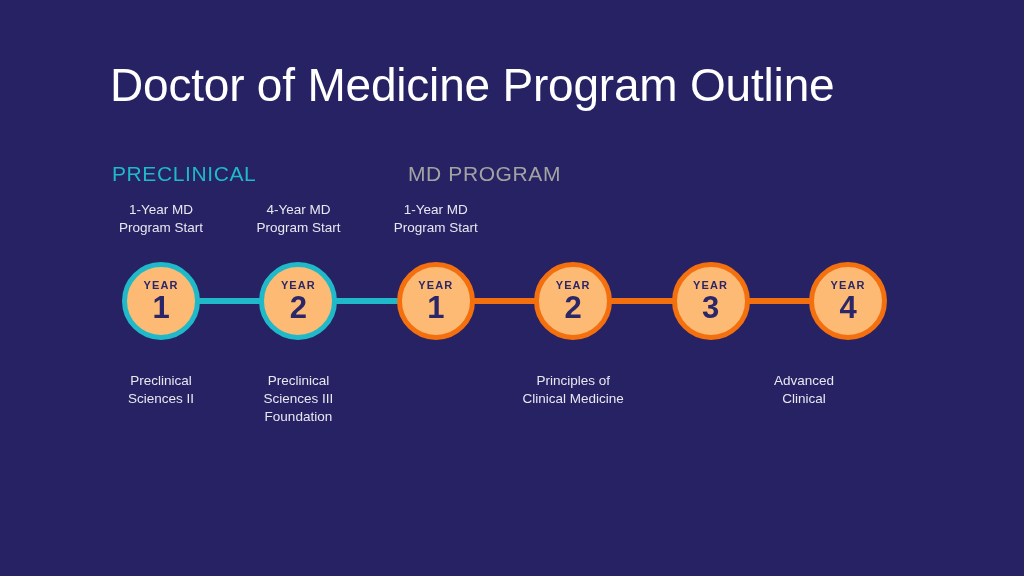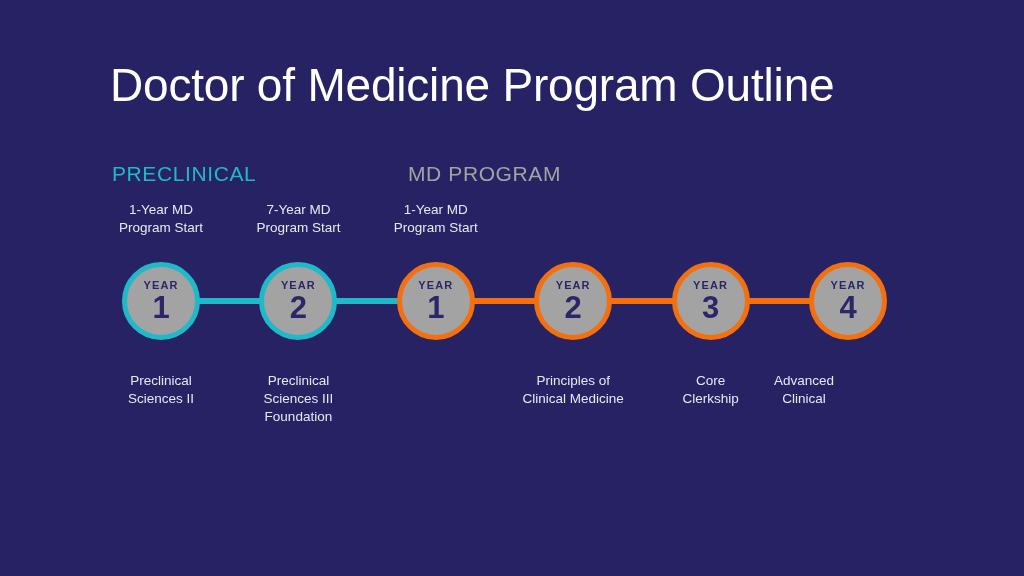--- a/index.html
+++ b/index.html
@@ -72,21 +72,21 @@
   .connector.orange{ background: #f4700e; }
 
   .circle {
     position: absolute;
     left: 0;
     top: 0;
     width: 78px;
     height: 78px;
     box-sizing: border-box;
     border-radius: 50%;
-    background: #a3a3a3;
+    background: #fdba74;
     border: 5px solid #1fb9c9;
     display: flex;
     flex-direction: column;
     align-items: center;
     justify-content: center;
     z-index: 2;
   }
   .circle.orange { border-color: #f4700e; }
 
   .circle-year-label {
@@ -149,21 +149,21 @@
 Program Start</div>
   <div class="node" id="node-0" style="left: 122px;">
     <div class="circle" style="border-color: rgb(31, 185, 201);">
       <div class="circle-year-label">YEAR</div>
       <div class="circle-year-number">1</div>
     </div>
   </div>
   <div class="caption" id="cap-0" style="left: 76px;">Preclinical
 Sciences II</div>
 
-  <div class="start-note" id="note-1" style="left: 218.4px;">7-Year MD
+  <div class="start-note" id="note-1" style="left: 218.4px;">4-Year MD
 Program Start</div>
   <div class="node" id="node-1" style="left: 259.4px;">
     <div class="circle" style="border-color: rgb(31, 185, 201);">
       <div class="circle-year-label">YEAR</div>
       <div class="circle-year-number">2</div>
     </div>
   </div>
   <div class="caption" id="cap-1" style="left: 213.4px;">Preclinical
 Sciences III
 Foundation</div>
@@ -185,22 +185,20 @@
   </div>
   <div class="caption" id="cap-3" style="left: 488.2px;">Principles of
 Clinical Medicine</div>
 
   <div class="node" id="node-4" style="left: 671.6px;">
     <div class="circle orange" style="border-color: rgb(244, 112, 14);">
       <div class="circle-year-label">YEAR</div>
       <div class="circle-year-number">3</div>
     </div>
   </div>
-  <div class="caption" id="cap-4" style="left: 625.6px;">Core
-Clerkship</div>
 
   <div class="node" id="node-5" style="left: 809px;">
     <div class="circle orange" style="border-color: rgb(244, 112, 14);">
       <div class="circle-year-label">YEAR</div>
       <div class="circle-year-number">4</div>
     </div>
   </div>
   <div class="caption" id="cap-5" style="left: 719px;">Advanced
 Clinical</div>
 

